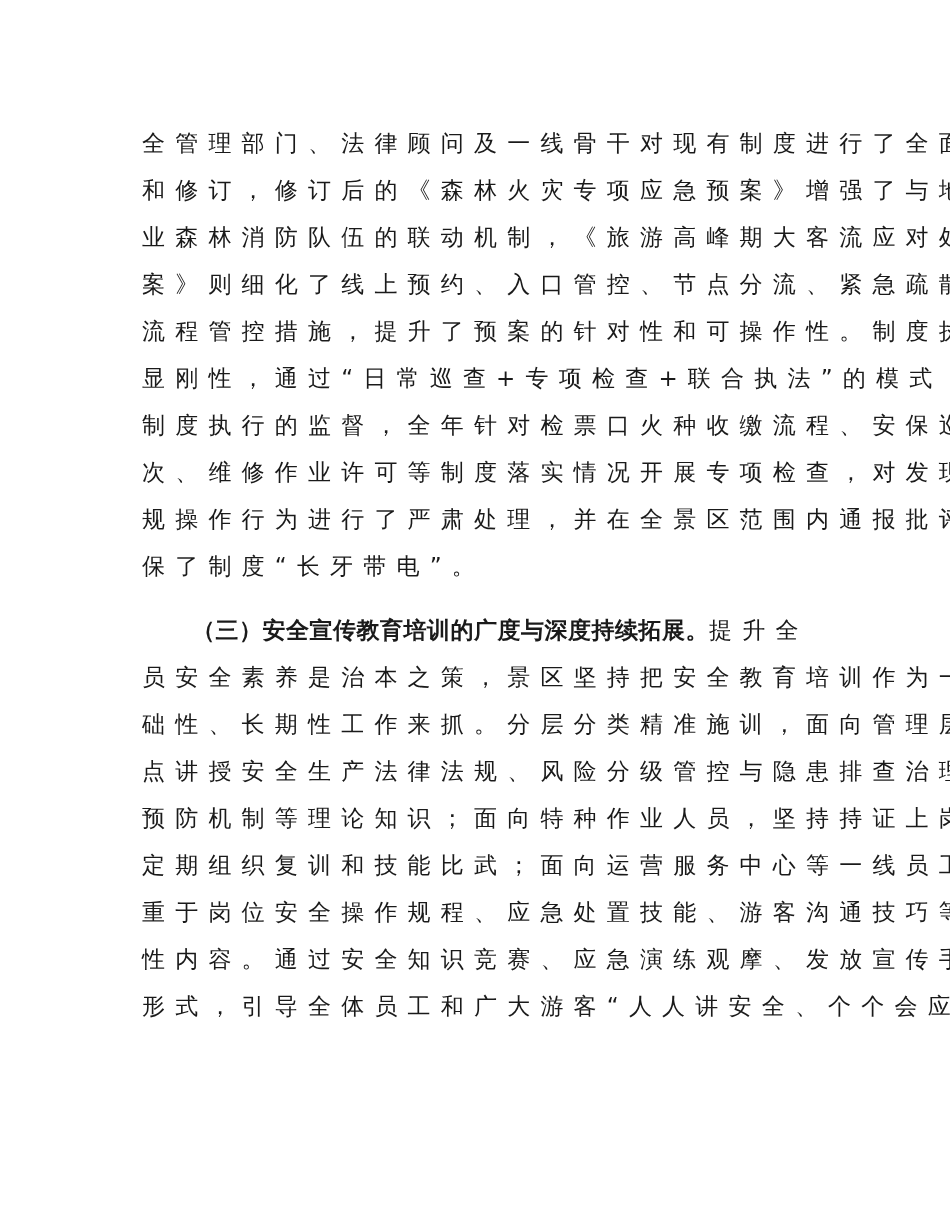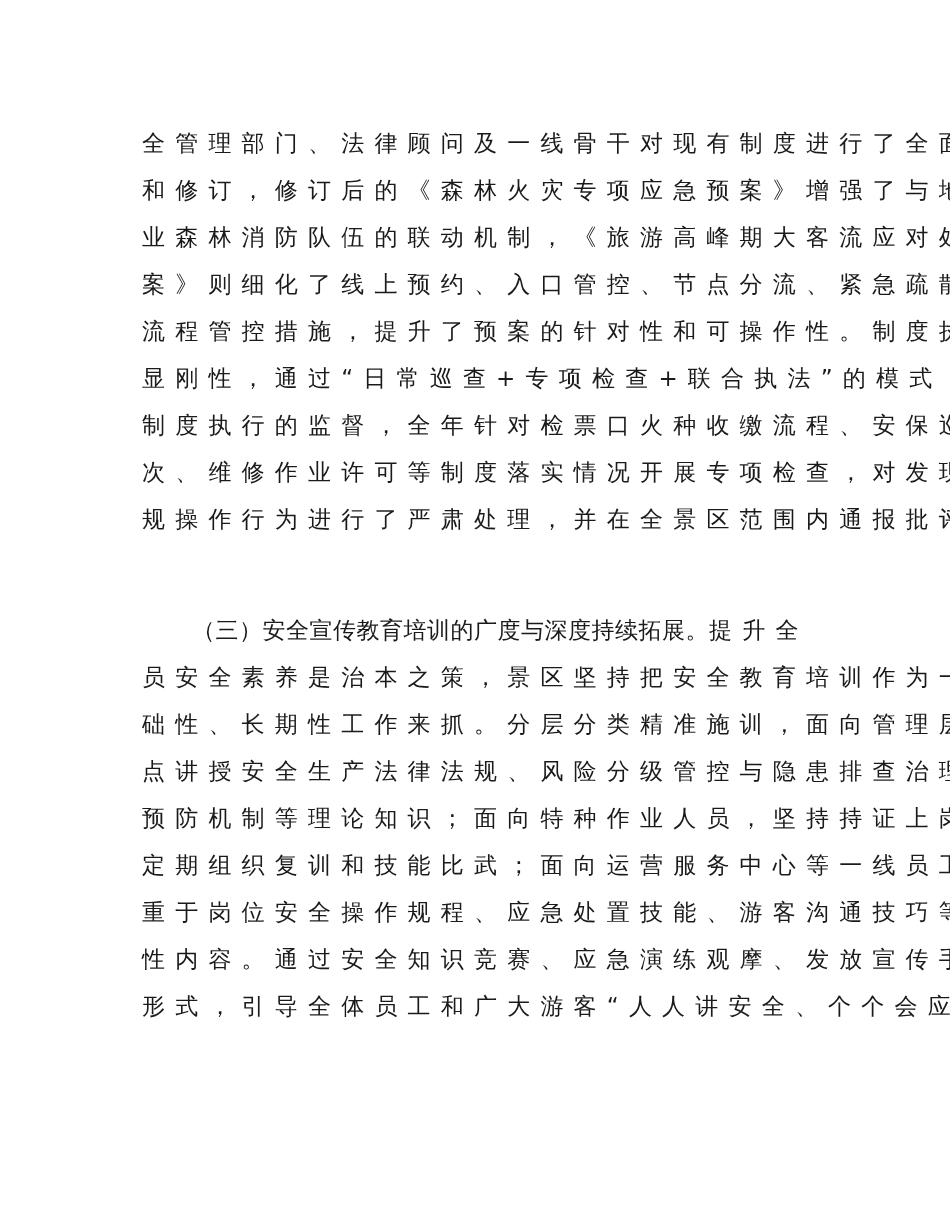--- a/index.html
+++ b/index.html
@@ -11,35 +11,36 @@
       width: 680px;
       height: 30px;
       font-family: "DejaVu Sans", sans-serif;
       font-size: 23px;
       line-height: 30px;
       color: #1a1a1a;
       white-space: nowrap;
       letter-spacing: 10.2px;
     }
     .indent { left: 192px; }
-    .bold { font-weight: normal; letter-spacing: 0.5px; }
+    .bold { font-weight: bold; letter-spacing: 0.5px; }
   </style>
 </head>
 <body>
 
 <div class="page">
   <div class="line" style="top:128px">全管理部门、法律顾问及一线骨干对现有制度进行了全面梳理</div>
   <div class="line" style="top:175px">和修订，修订后的《森林火灾专项应急预案》增强了与地方专</div>
   <div class="line" style="top:222px">业森林消防队伍的联动机制，《旅游高峰期大客流应对处置方</div>
   <div class="line" style="top:269px">案》则细化了线上预约、入口管控、节点分流、紧急疏散等全</div>
   <div class="line" style="top:316px">流程管控措施，提升了预案的针对性和可操作性。制度执行彰</div>
   <div class="line" style="top:363px">显刚性，通过“日常巡查+专项检查+联合执法”的模式，强化</div>
   <div class="line" style="top:410px">制度执行的监督，全年针对检票口火种收缴流程、安保巡逻频</div>
   <div class="line" style="top:457px">次、维修作业许可等制度落实情况开展专项检查，对发现的违</div>
   <div class="line" style="top:504px">规操作行为进行了严肃处理，并在全景区范围内通报批评，确</div>
+  <div class="line" style="top:551px">保了制度“长牙带电”。</div>
 
   <div class="line indent" style="top:615px">
     <span class="bold">（三）安全宣传教育培训的广度与深度持续拓展。</span><span>提升全</span>
   </div>
   <div class="line" style="top:662px">员安全素养是治本之策，景区坚持把安全教育培训作为一项基</div>
   <div class="line" style="top:709px">础性、长期性工作来抓。分层分类精准施训，面向管理层，重</div>
   <div class="line" style="top:756px">点讲授安全生产法律法规、风险分级管控与隐患排查治理双重</div>
   <div class="line" style="top:803px">预防机制等理论知识；面向特种作业人员，坚持持证上岗，并</div>
   <div class="line" style="top:850px">定期组织复训和技能比武；面向运营服务中心等一线员工，侧</div>
   <div class="line" style="top:897px">重于岗位安全操作规程、应急处置技能、游客沟通技巧等实用</div>

